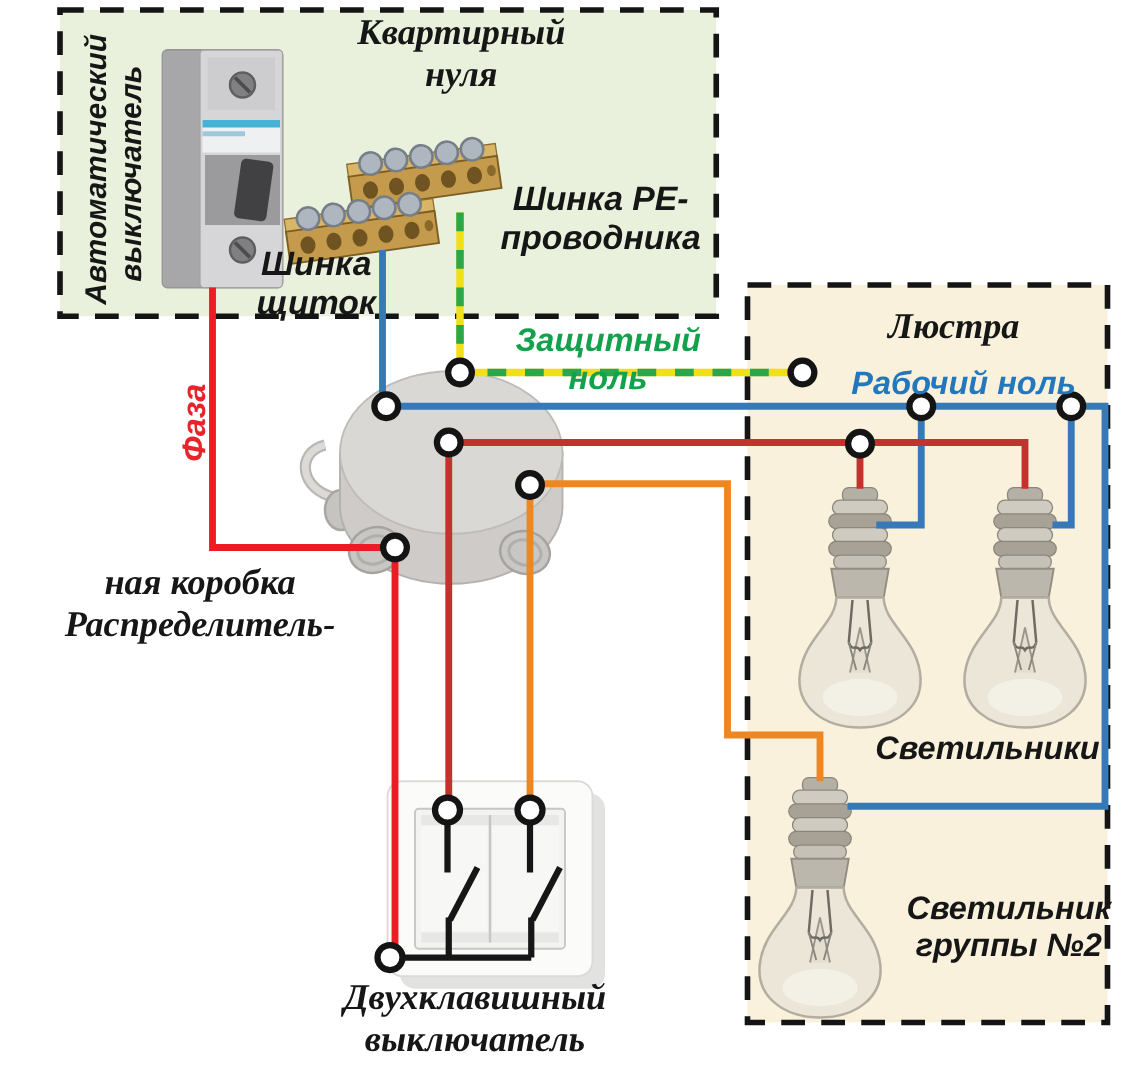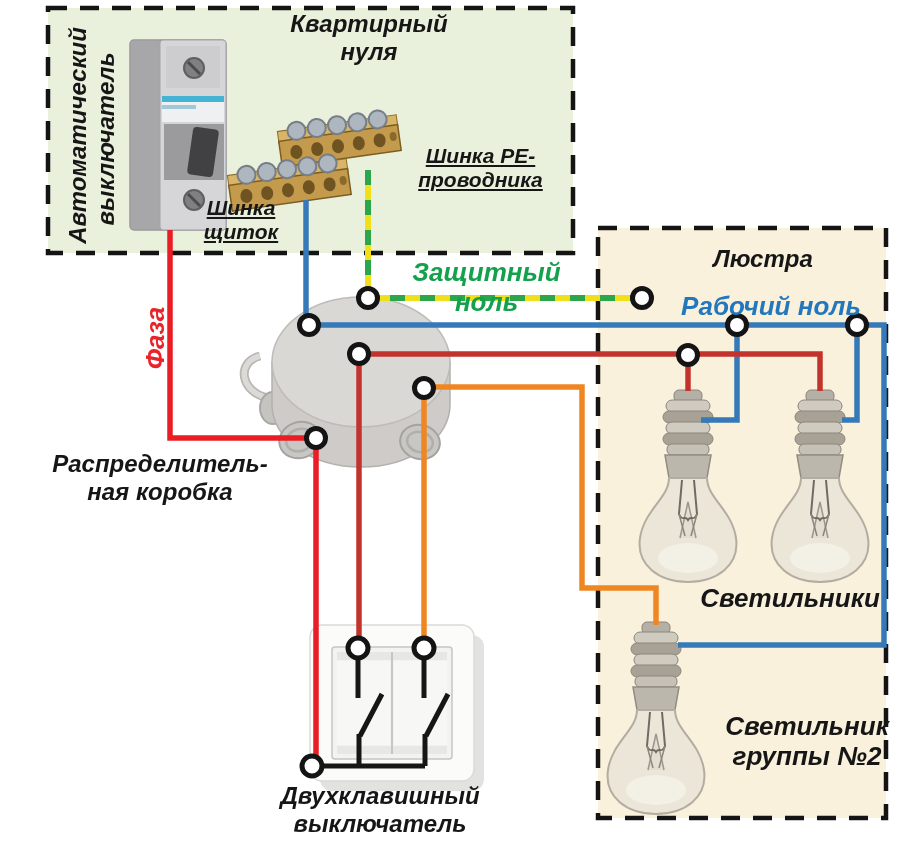--- a/index.html
+++ b/index.html
@@ -6,22 +6,22 @@
   #stage{
     position:relative;width:900px;height:866px;background:#ffffff;overflow:hidden;
     font-family:"Liberation Sans", sans-serif;
   }
   #wiring-svg{position:absolute;left:0;top:0;z-index:1;}
   .lbl{
     position:absolute;z-index:5;font-weight:bold;font-style:italic;
     color:#161616;text-align:center;line-height:1.16;
   }
   .lbl span{display:block;}
-  .fs31{font-size:24px;}
-  .fs27{font-size:21px;text-decoration:underline;}
+  .fs31{font-size:29px;font-family:Liberation Serif, serif;}
+  .fs27{font-size:27px;}
   .fs26{font-size:26px;}
   .fs24{font-size:24px;}
   .rot{transform:rotate(-90deg);}
   .red-text{color:#e8232a;}
   .green-text{color:#13a14c;}
   .blue-text{color:#2277bd;}
 </style>
 </head>
 <body>
 
@@ -180,21 +180,21 @@
   <div class="lbl fs31" style="left:219px;top:10px;width:300px;">
     <span>Квартирный</span>
     <span>нуля</span>
   </div>
 
   <div class="lbl fs24 rot" style="left:-13px;top:111px;width:210px;">
     <span>Автоматический</span>
     <span>выключатель</span>
   </div>
 
-  <div class="lbl fs27" style="left:156px;top:196px;width:170px;">
+  <div class="lbl fs27" style="left:168px;top:196px;width:170px;">
     <span>Шинка</span>
     <span>щиток</span>
   </div>
 
   <div class="lbl fs27" style="left:388px;top:144px;width:185px;">
     <span>Шинка PE-</span>
     <span>проводника</span>
   </div>
 
   <div class="lbl fs26 red-text rot" style="left:110px;top:323px;width:90px;">
@@ -207,22 +207,22 @@
 
   <div class="lbl fs31" style="left:640px;top:245px;width:246px;">
     <span>Люстра</span>
   </div>
 
   <div class="lbl fs26 blue-text" style="left:656px;top:291px;width:230px;">
     <span>Рабочий ноль</span>
   </div>
 
   <div class="lbl fs31" style="left:0px;top:450px;width:320px;">
+    <span>ная коробка</span>
     <span>Распределитель-</span>
-    <span>ная коробка</span>
   </div>
 
   <div class="lbl fs26" style="left:678px;top:583px;width:224px;">
     <span>Светильники</span>
   </div>
 
   <div class="lbl fs26" style="left:695px;top:711px;width:224px;">
     <span>Светильник</span>
     <span>группы №2</span>
   </div>

